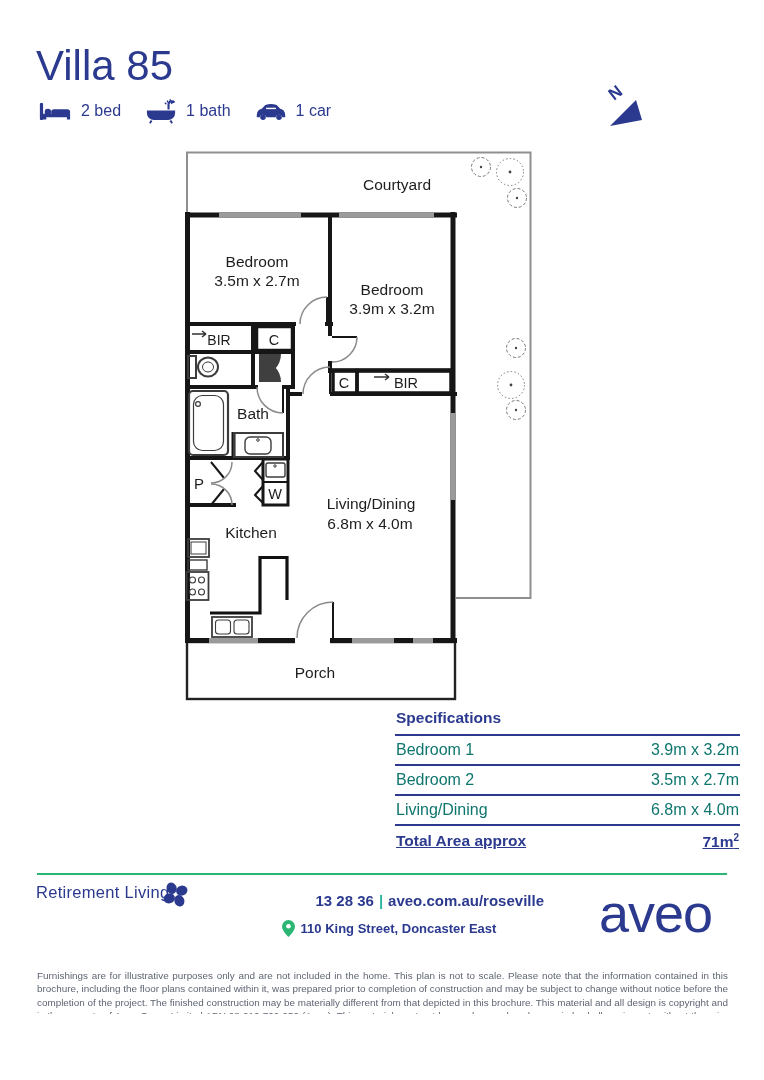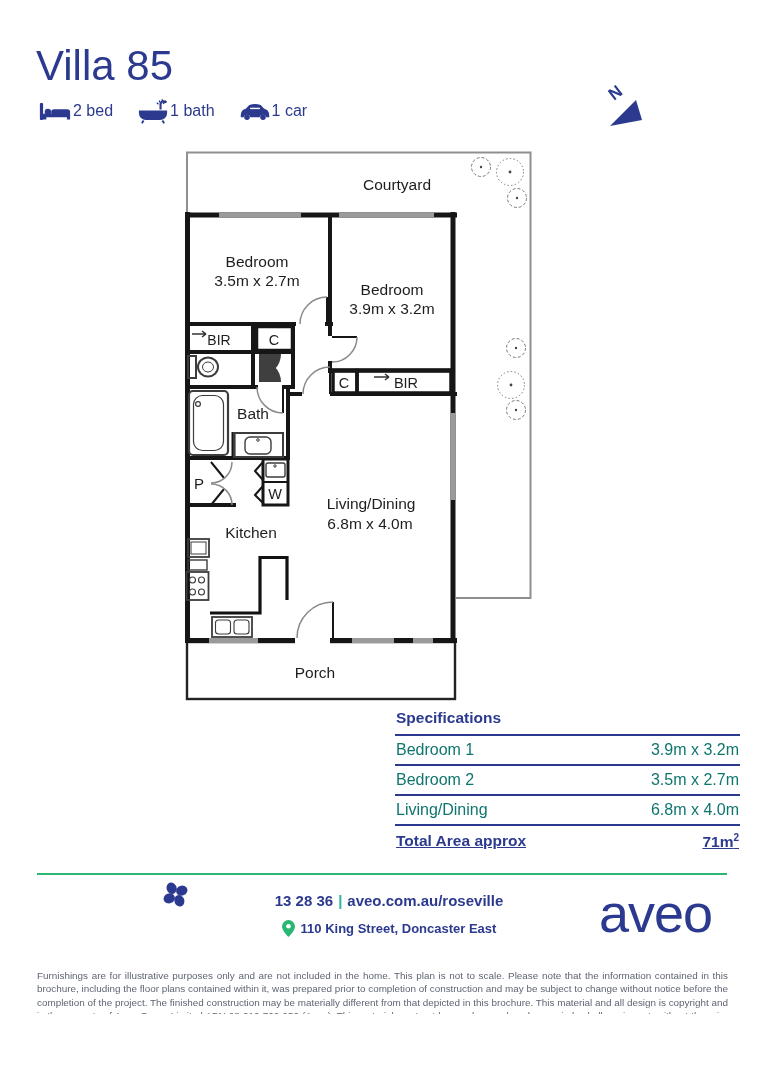--- a/index.html
+++ b/index.html
@@ -3,21 +3,21 @@
 <meta charset="utf-8">
 <style>
   html,body{margin:0;padding:0;background:#fff;}
   .page{position:relative;width:764px;height:1014px;background:#fff;overflow:hidden;
         font-family:"Liberation Sans",sans-serif;}
   :root{--navy:#2b3a8f;--green:#2bb673;--teal:#2ab5a0;}
 
   .page-title{position:absolute;left:36px;top:42px;font-size:42px;font-weight:400;
               color:var(--navy);letter-spacing:0;}
   .features{position:absolute;left:38px;top:98px;display:flex;align-items:center;gap:24px;}
-  .feature{display:flex;align-items:center;gap:1px;}
+  .feature{display:flex;align-items:center;gap:9px;}
   .feature-label{font-size:16px;color:var(--navy);}
 
   .plan-svg{position:absolute;left:0;top:0;}
   .plabel{fill:#1d1d1d;}
   .fill-navy{fill:var(--navy);}
 
   .specs{position:absolute;left:395px;top:709px;width:345px;}
   .specs-title{font-size:15.5px;font-weight:bold;color:var(--navy);padding:0 0 7px 1px;}
   .spec-row{display:flex;justify-content:space-between;border-top:2.2px solid var(--navy);
             padding:5px 1px 5px;font-size:16px;color:#0f766e;}
@@ -25,21 +25,21 @@
               padding:6px 1px 5px;font-size:15.5px;font-weight:bold;color:var(--navy);text-decoration:underline;}
   .spec-total sup{font-size:10px;}
 
   .green-rule{position:absolute;left:37px;top:873px;width:690px;border-top:2.4px solid var(--green);}
 
   .brand{position:absolute;left:36px;top:880px;width:200px;}
   .brand-clover{position:absolute;left:126px;top:1px;}
   .brand-name{margin-top:21px;font-size:37px;color:var(--navy);line-height:1;}
   .brand-tagline{margin-top:3px;font-size:16.5px;color:var(--navy);letter-spacing:0.3px;}
 
-  .contact{position:absolute;left:234px;top:892px;width:310px;text-align:center;}
+  .contact{position:absolute;left:234px;top:892px;width:310px;text-align:right;}
   .contact-line1{font-size:15px;font-weight:bold;color:var(--navy);}
   .contact-sep{color:var(--teal);padding:0 5px;font-weight:bold;}
   .contact-line2{margin-top:11px;font-size:13px;font-weight:bold;color:var(--navy);
                  display:flex;align-items:center;justify-content:center;gap:6px;}
   .aveo-logo{position:absolute;left:599px;top:882px;font-size:54px;font-weight:500;
              color:var(--navy);letter-spacing:-1px;text-align:center;}
 
   .disclaimer{position:absolute;left:37px;top:969px;width:691px;font-size:9.9px;
               line-height:13.4px;color:#5e6472;text-align:justify;margin:0;}
 </style>
@@ -267,20 +267,21 @@
 
   <div class="brand">
     <svg class="brand-clover" width="27" height="27" viewBox="0 0 28 28">
       <g fill="#2b3a8f">
         <ellipse cx="10" cy="7.5" rx="5.2" ry="6" transform="rotate(-20 10 7.5)"></ellipse>
         <ellipse cx="20.5" cy="10" rx="6" ry="5.2" transform="rotate(-20 20.5 10)"></ellipse>
         <ellipse cx="18" cy="20.5" rx="5.2" ry="6" transform="rotate(-20 18 20.5)"></ellipse>
         <ellipse cx="7.5" cy="18" rx="6" ry="5.2" transform="rotate(-20 7.5 18)"></ellipse>
       </g>
     </svg>
+    <div class="brand-tagline">Retirement Living</div>
   </div>
 
   <div class="contact">
     <div class="contact-line1">
       <span>13 28 36</span><span class="contact-sep">|</span><span>aveo.com.au/roseville</span>
     </div>
     <div class="contact-line2">
       <svg width="13" height="17" viewBox="0 0 13 17">
         <path d="M6.5,0 a6.5,6.5 0 0 1 6.5,6.5 C13,11 6.5,17 6.5,17 S0,11 0,6.5 A6.5,6.5 0 0 1 6.5,0 z" fill="#2bb673"></path>
         <circle cx="6.5" cy="6.3" r="2.3" fill="#ffffff"></circle>

